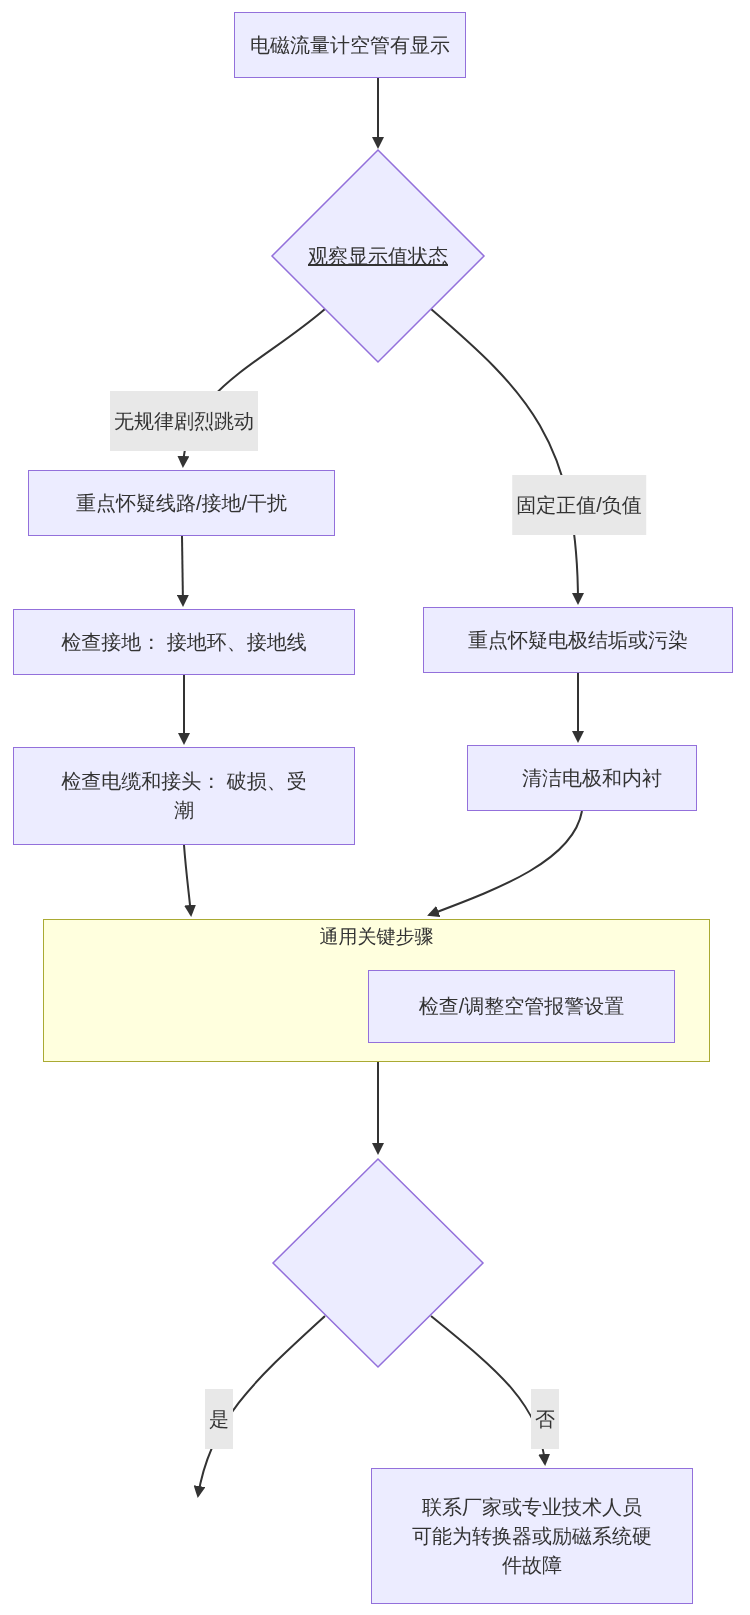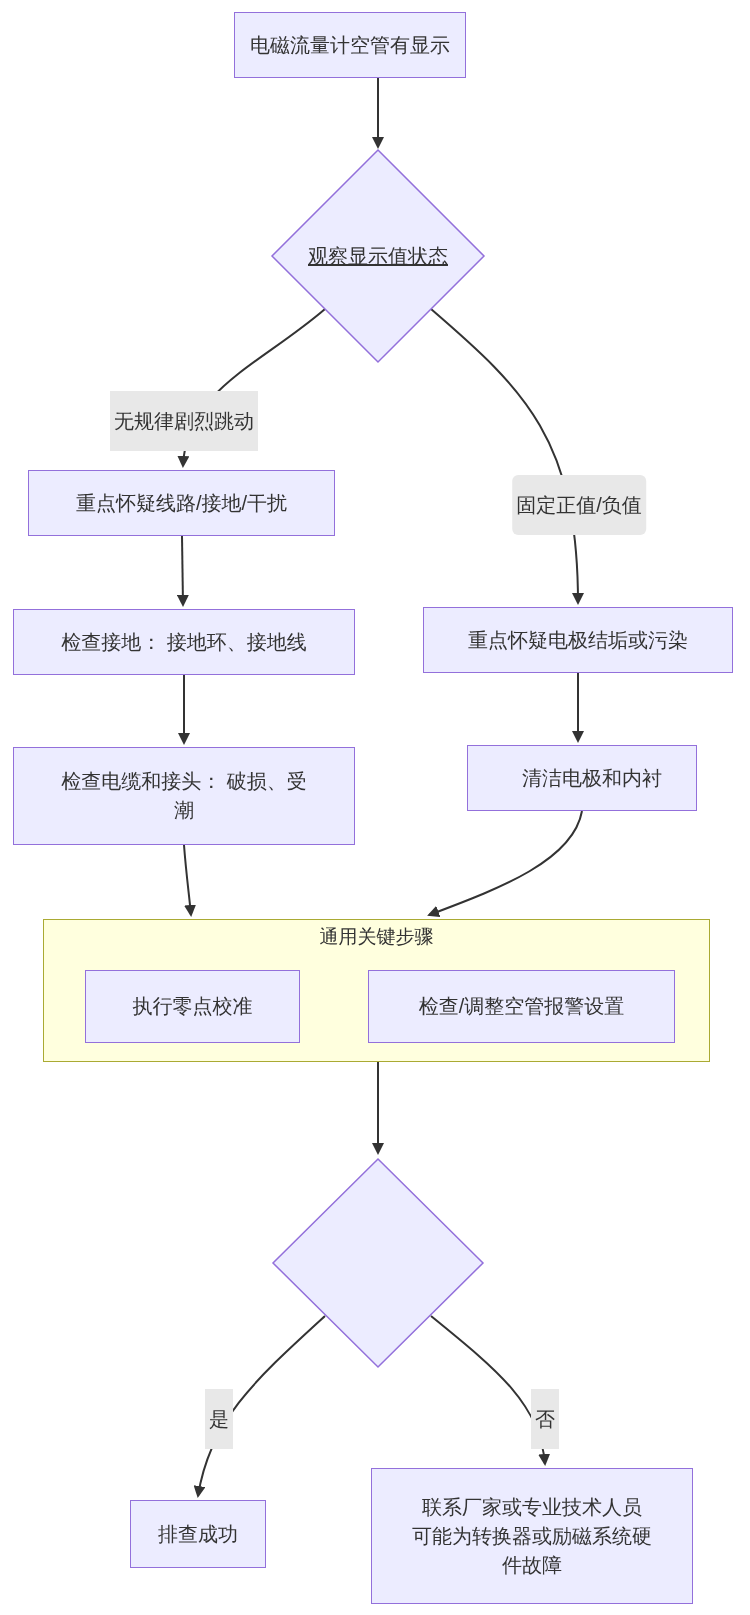--- a/index.html
+++ b/index.html
@@ -142,40 +142,34 @@
 
   <div class="node" style="left:13px; top:747px; width:342px; height:98px;">
     <span>检查电缆和接头： 破损、受
 潮</span>
   </div>
 
   <div class="node" style="left:467px; top:745px; width:230px; height:66px;padding-left:20px;">
     <span>清洁电极和内衬</span>
   </div>
 
-  <div class="node" style="left:85px; top:970px; width:215px; height:73px;">
-    <span>执行零点校准</span>
-  </div>
 
   <div class="node" style="left:368px; top:970px; width:307px; height:73px;">
     <span>检查/调整空管报警设置</span>
   </div>
 
 
-  <div class="node" style="left:130px; top:1500px; width:136px; height:68px;">
-    <span>排查成功</span>
-  </div>
 
   <div class="node" style="left:371px; top:1468px; width:322px; height:136px;">
     <span>联系厂家或专业技术人员
 可能为转换器或励磁系统硬
 件故障</span>
   </div>
 
   <div class="edge-label" style="left:184px; top:421px;">无规律剧烈跳动</div>
 
-  <div class="edge-label" style="left:579px; top:505px;border-radius:6px;">固定正值/负值</div>
+  <div class="edge-label" style="left:579px; top:505px;">固定正值/负值</div>
 
   <div class="edge-label" style="left:219px; top:1419px;">是</div>
 
   <div class="edge-label" style="left:545px; top:1419px;">否</div>
 
 </div>
 
 </body></html>

